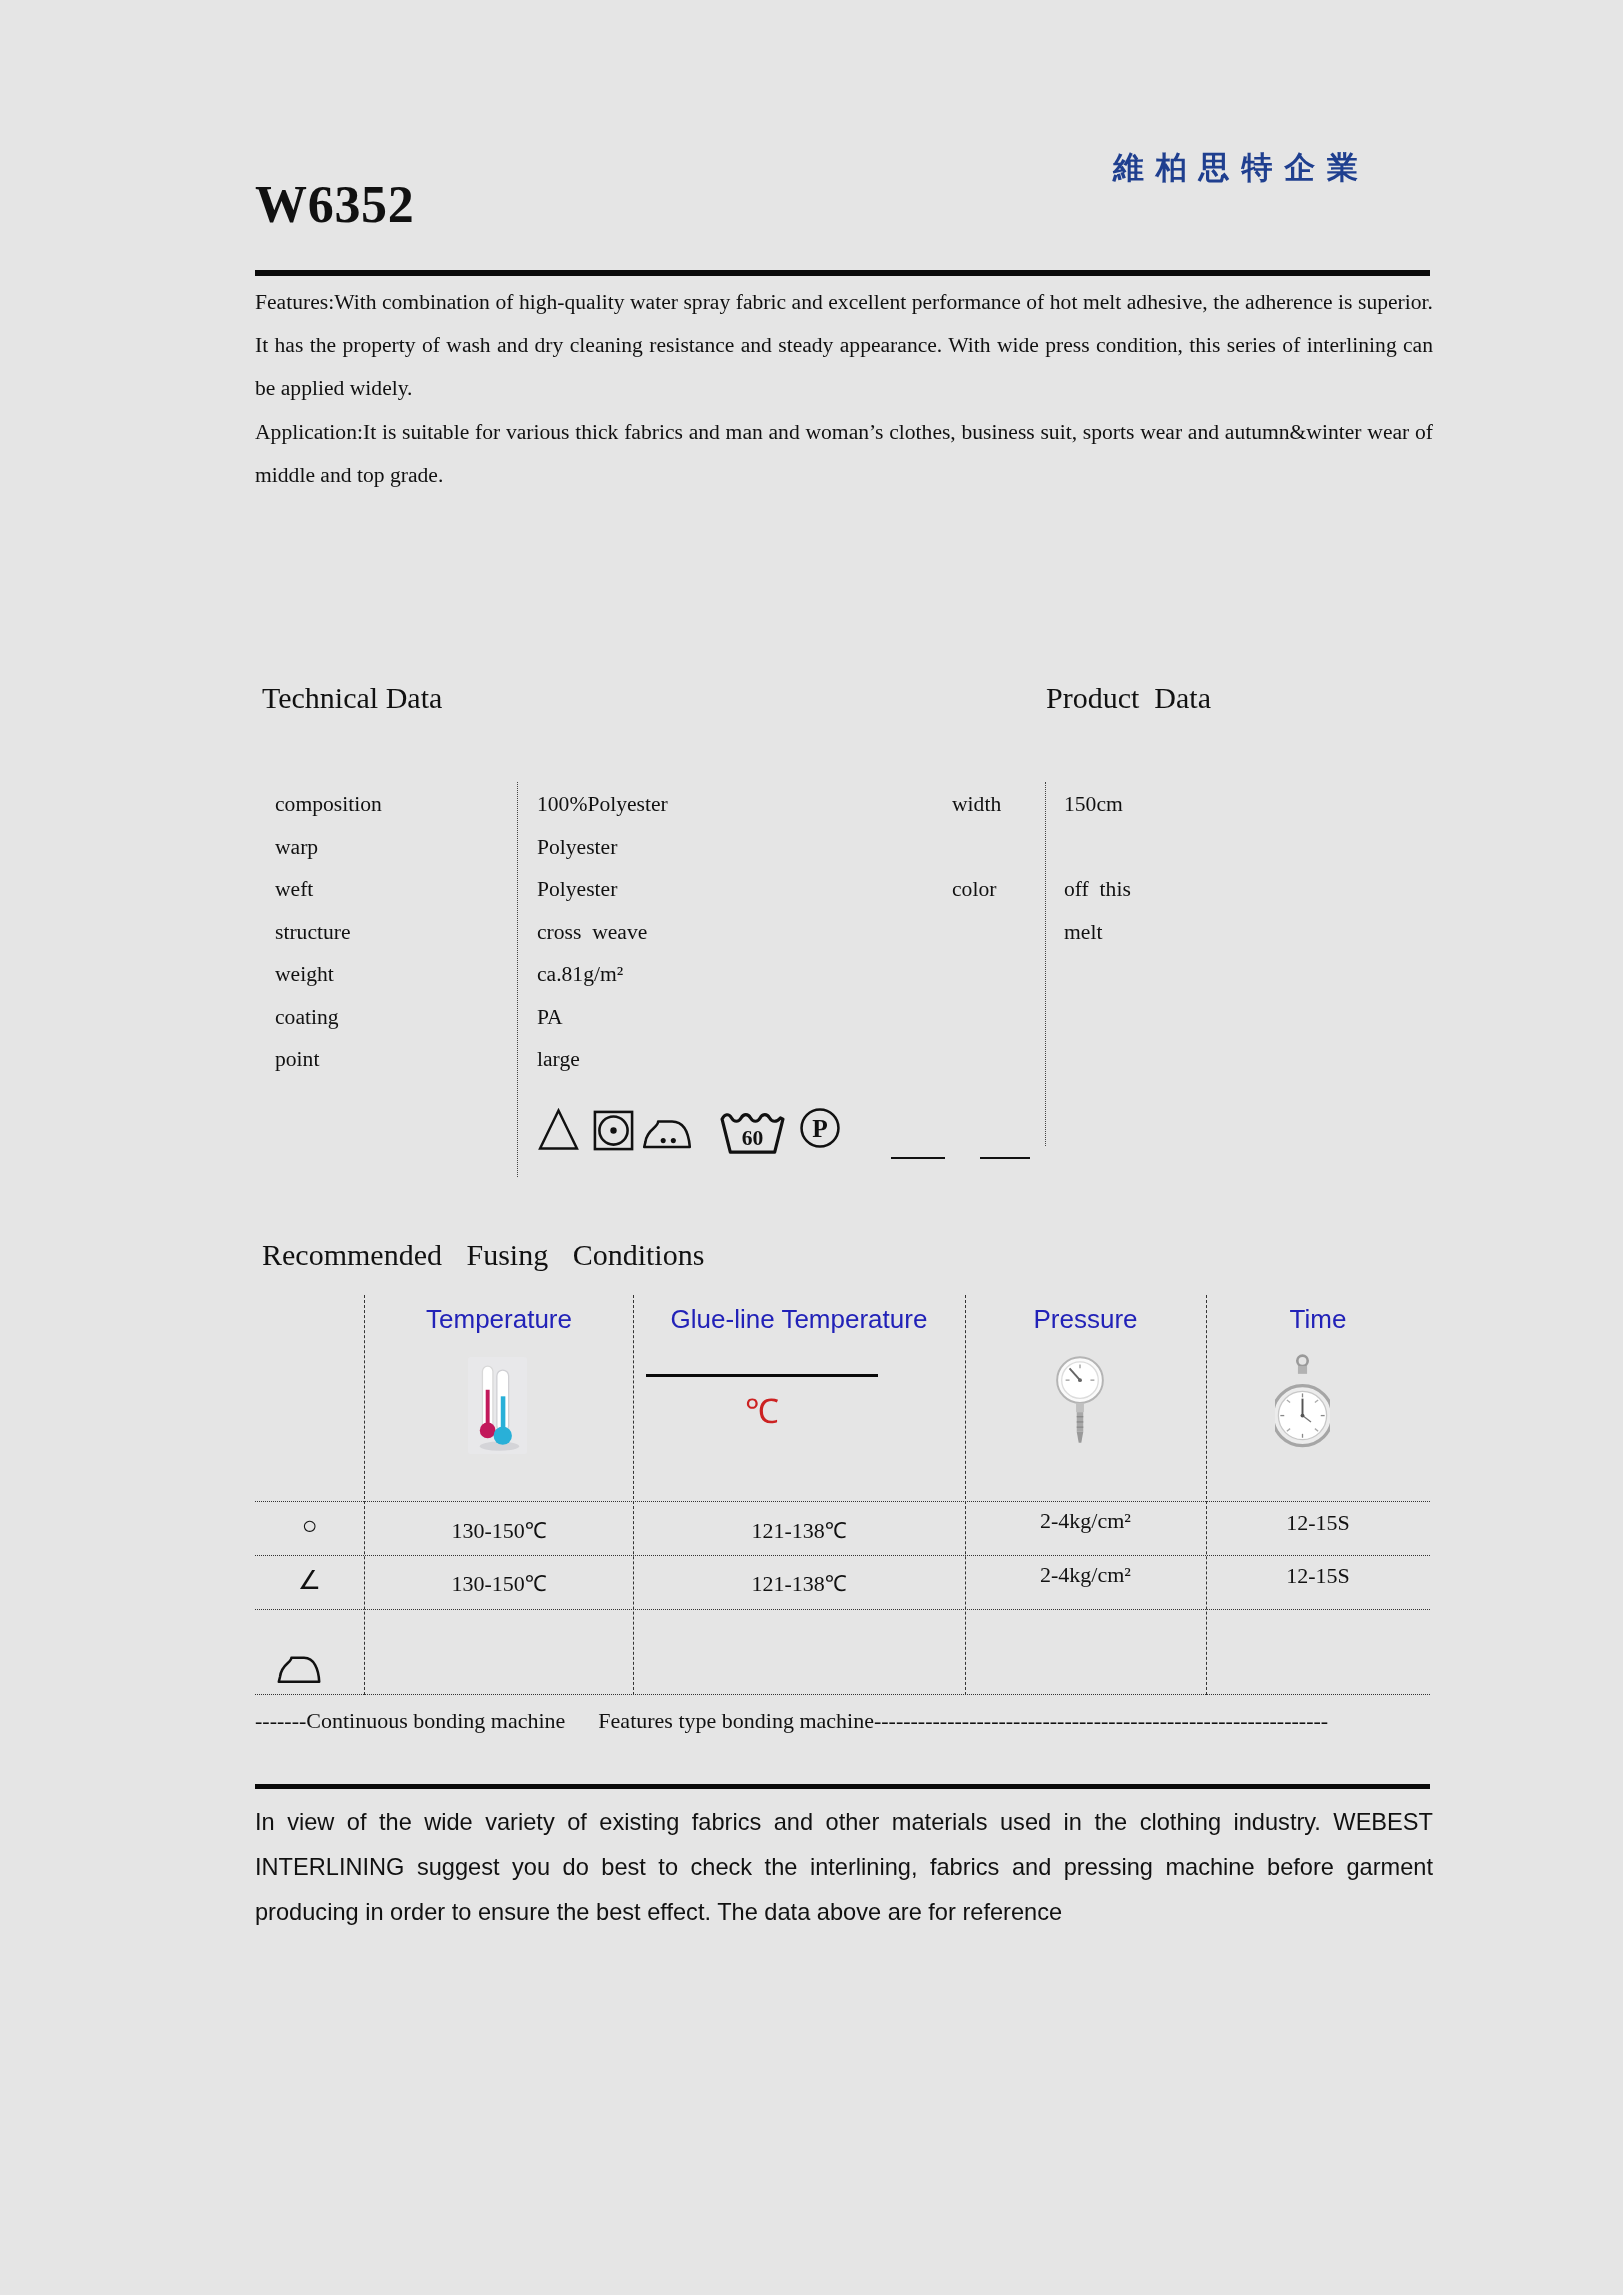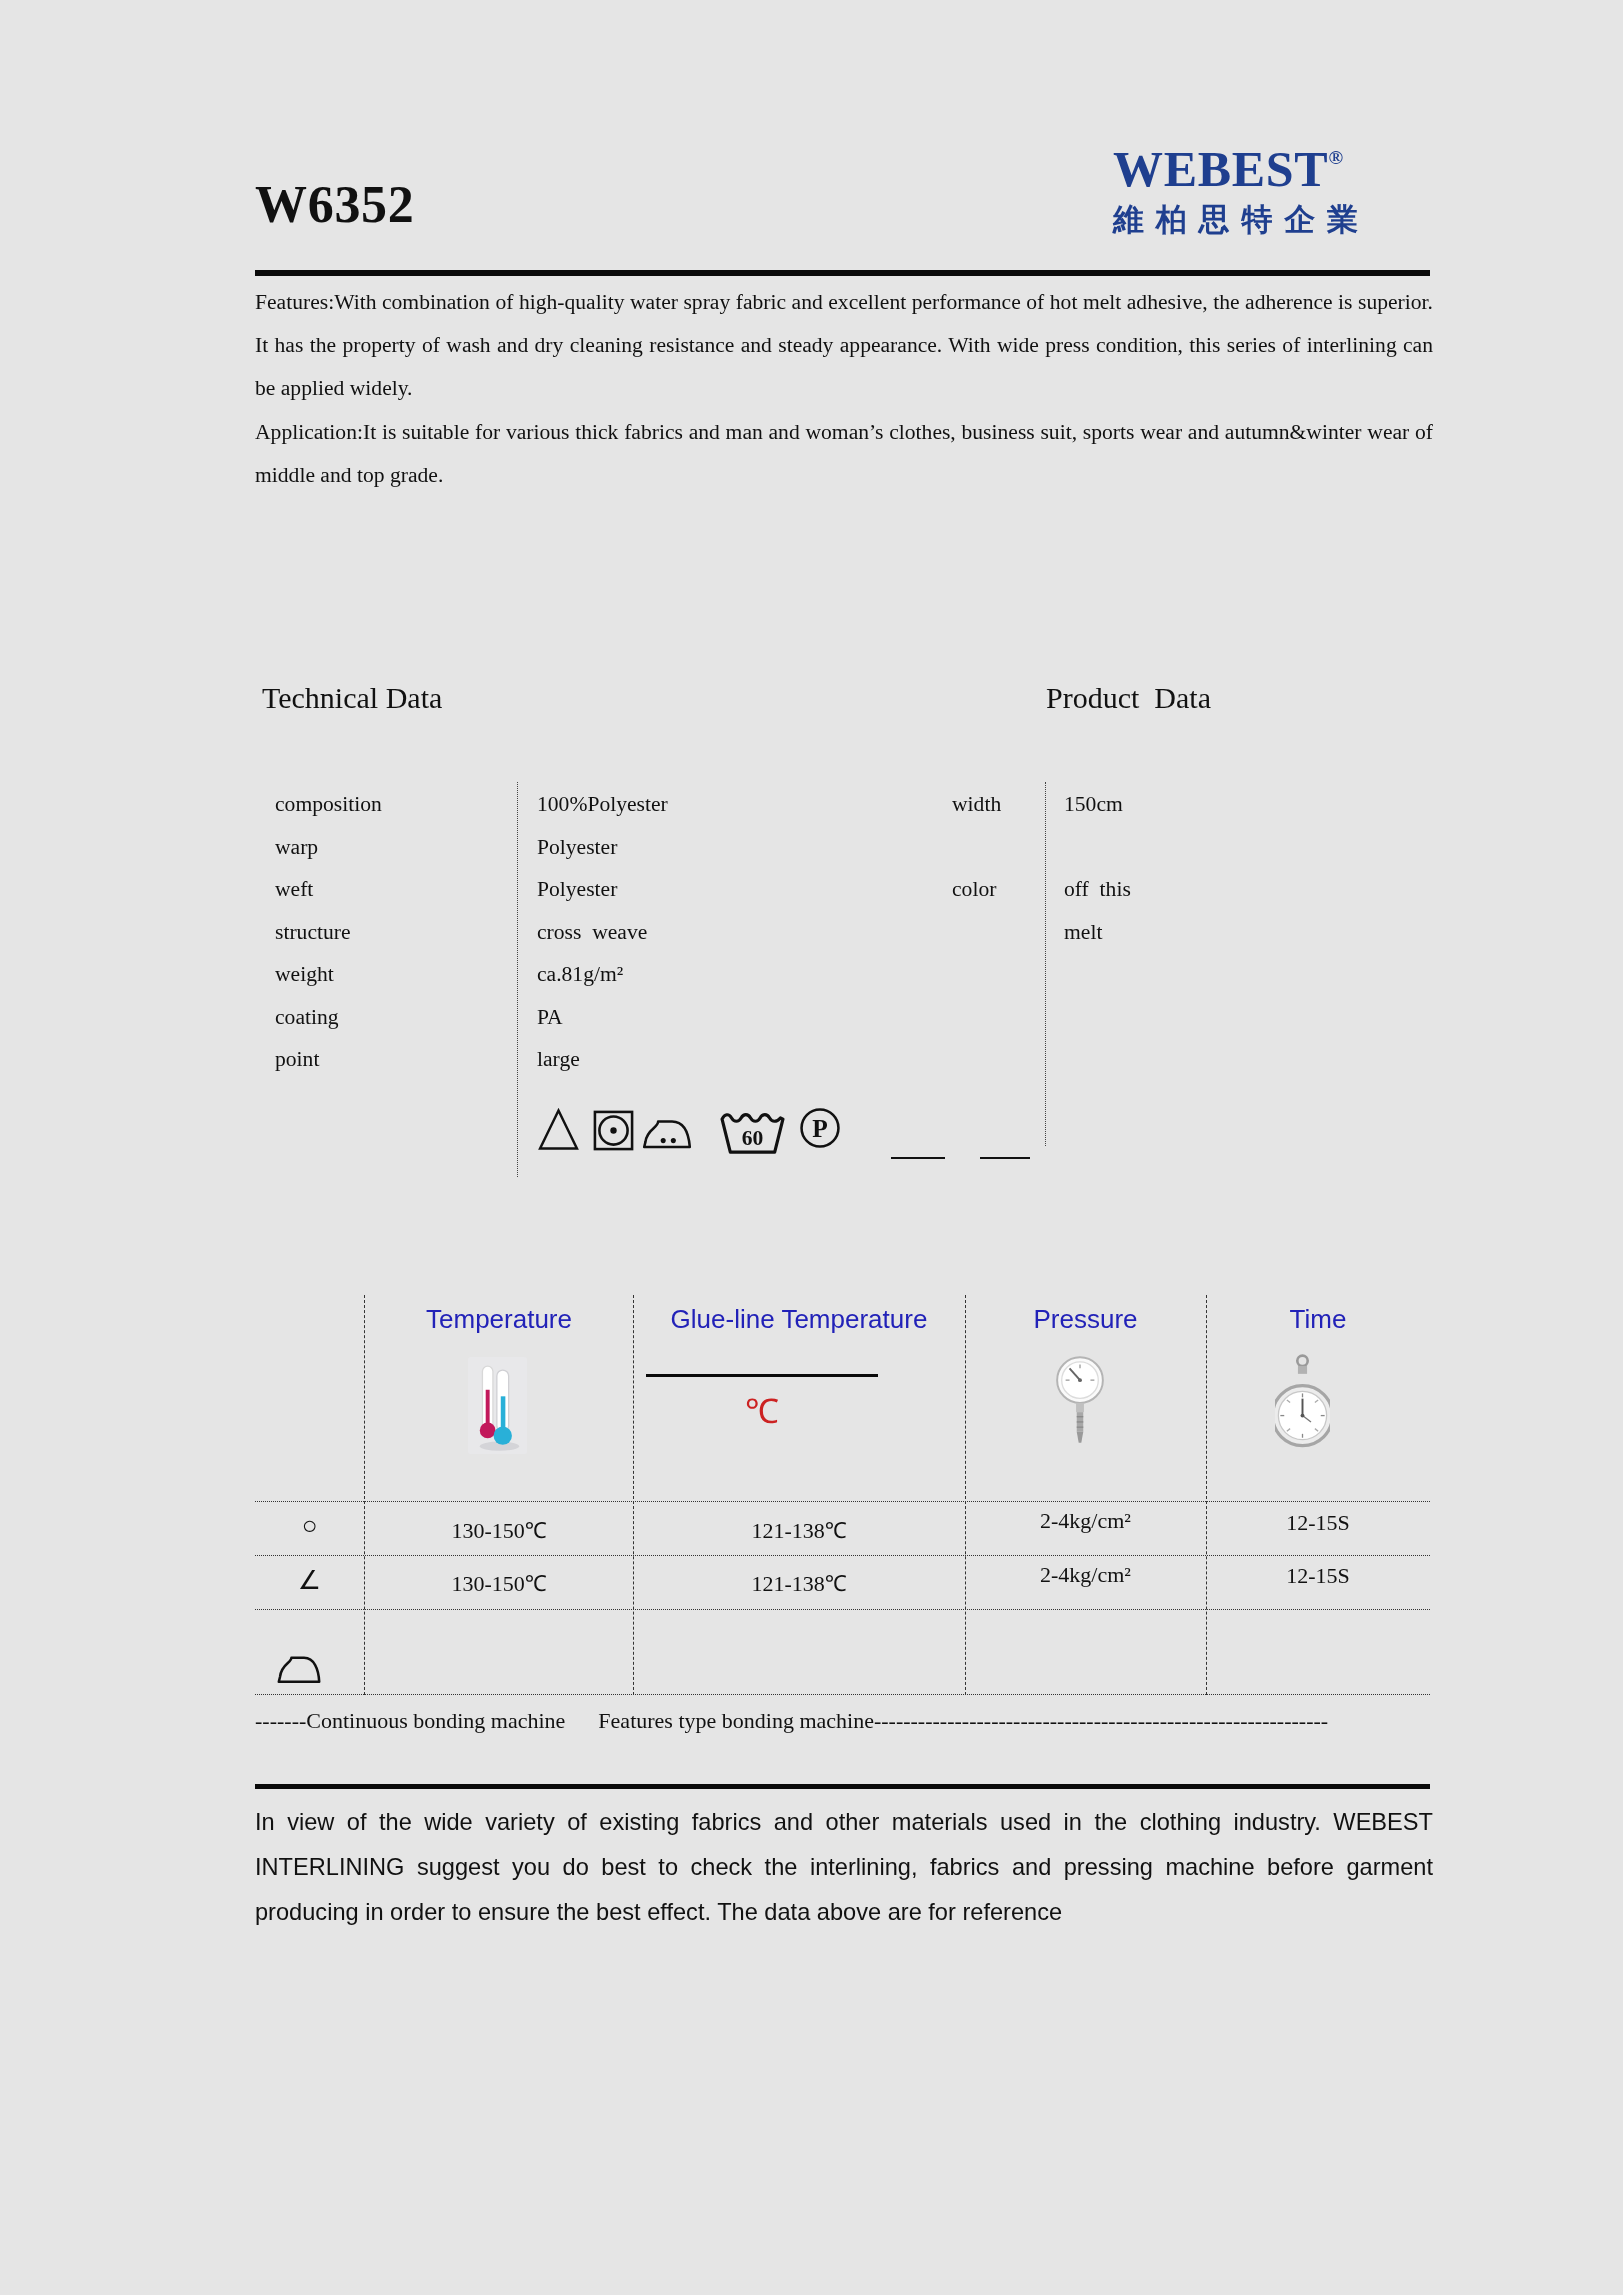--- a/index.html
+++ b/index.html
@@ -60,23 +60,20 @@
                text-align:justify;}
 </style>
 </head>
 <body>
 
 <div id="page">
 
   <div id="model-title" class="abs serif">W6352</div>
 
   <div id="logo" class="abs">
-    <div>
-      <span id="brand-name" class="serif">WEBEST</span><span id="brand-reg">®</span>
-    </div>
     <div id="brand-cn">維柏思特企業</div>
   </div>
 
   <div id="rule-top" class="abs rule"></div>
 
   <div id="application-par" class="abs intro-par">Application:It is suitable for various thick fabrics and man and woman’s clothes, business suit, sports wear and autumn&amp;winter wear of middle and top grade.</div>
   <div id="features-par" class="abs intro-par">Features:With combination of high-quality water spray fabric and excellent performance of hot melt adhesive, the adherence is superior. It has the property of wash and dry cleaning resistance and steady appearance. With wide press condition, this series of interlining can be applied widely.</div>
 
   <div id="technical-heading" class="abs section-heading">Technical Data</div>
   <div id="product-heading" class="abs section-heading pre">Product  Data</div>
@@ -131,20 +128,21 @@
   </div>
   <div class="care-icon" style="left:799px;top:1107px">
     <svg width="42" height="42" viewBox="0 0 66 66">
       <circle cx="33" cy="33" r="29" fill="none" stroke="#111" stroke-width="4"></circle>
       <text x="33" y="47" font-size="40" font-weight="bold" text-anchor="middle" fill="#111" font-family="Liberation Serif, serif">P</text>
     </svg>
   </div>
   <div class="abs blank-line" style="left:891px;top:1157px;width:54px"></div>
   <div class="abs blank-line" style="left:980px;top:1157px;width:50px"></div>
 
+  <div id="fusing-heading" class="abs section-heading">Recommended Fusing Conditions</div>
 
   <div id="fusing-table" class="abs">
 
     <div class="vline" style="left:109px"></div>
     <div class="vline" style="left:378px"></div>
     <div class="vline" style="left:710px"></div>
     <div class="vline" style="left:951px"></div>
     <div class="hline" style="top:206px"></div>
     <div class="hline" style="top:260px"></div>
     <div class="hline" style="top:314px"></div>

